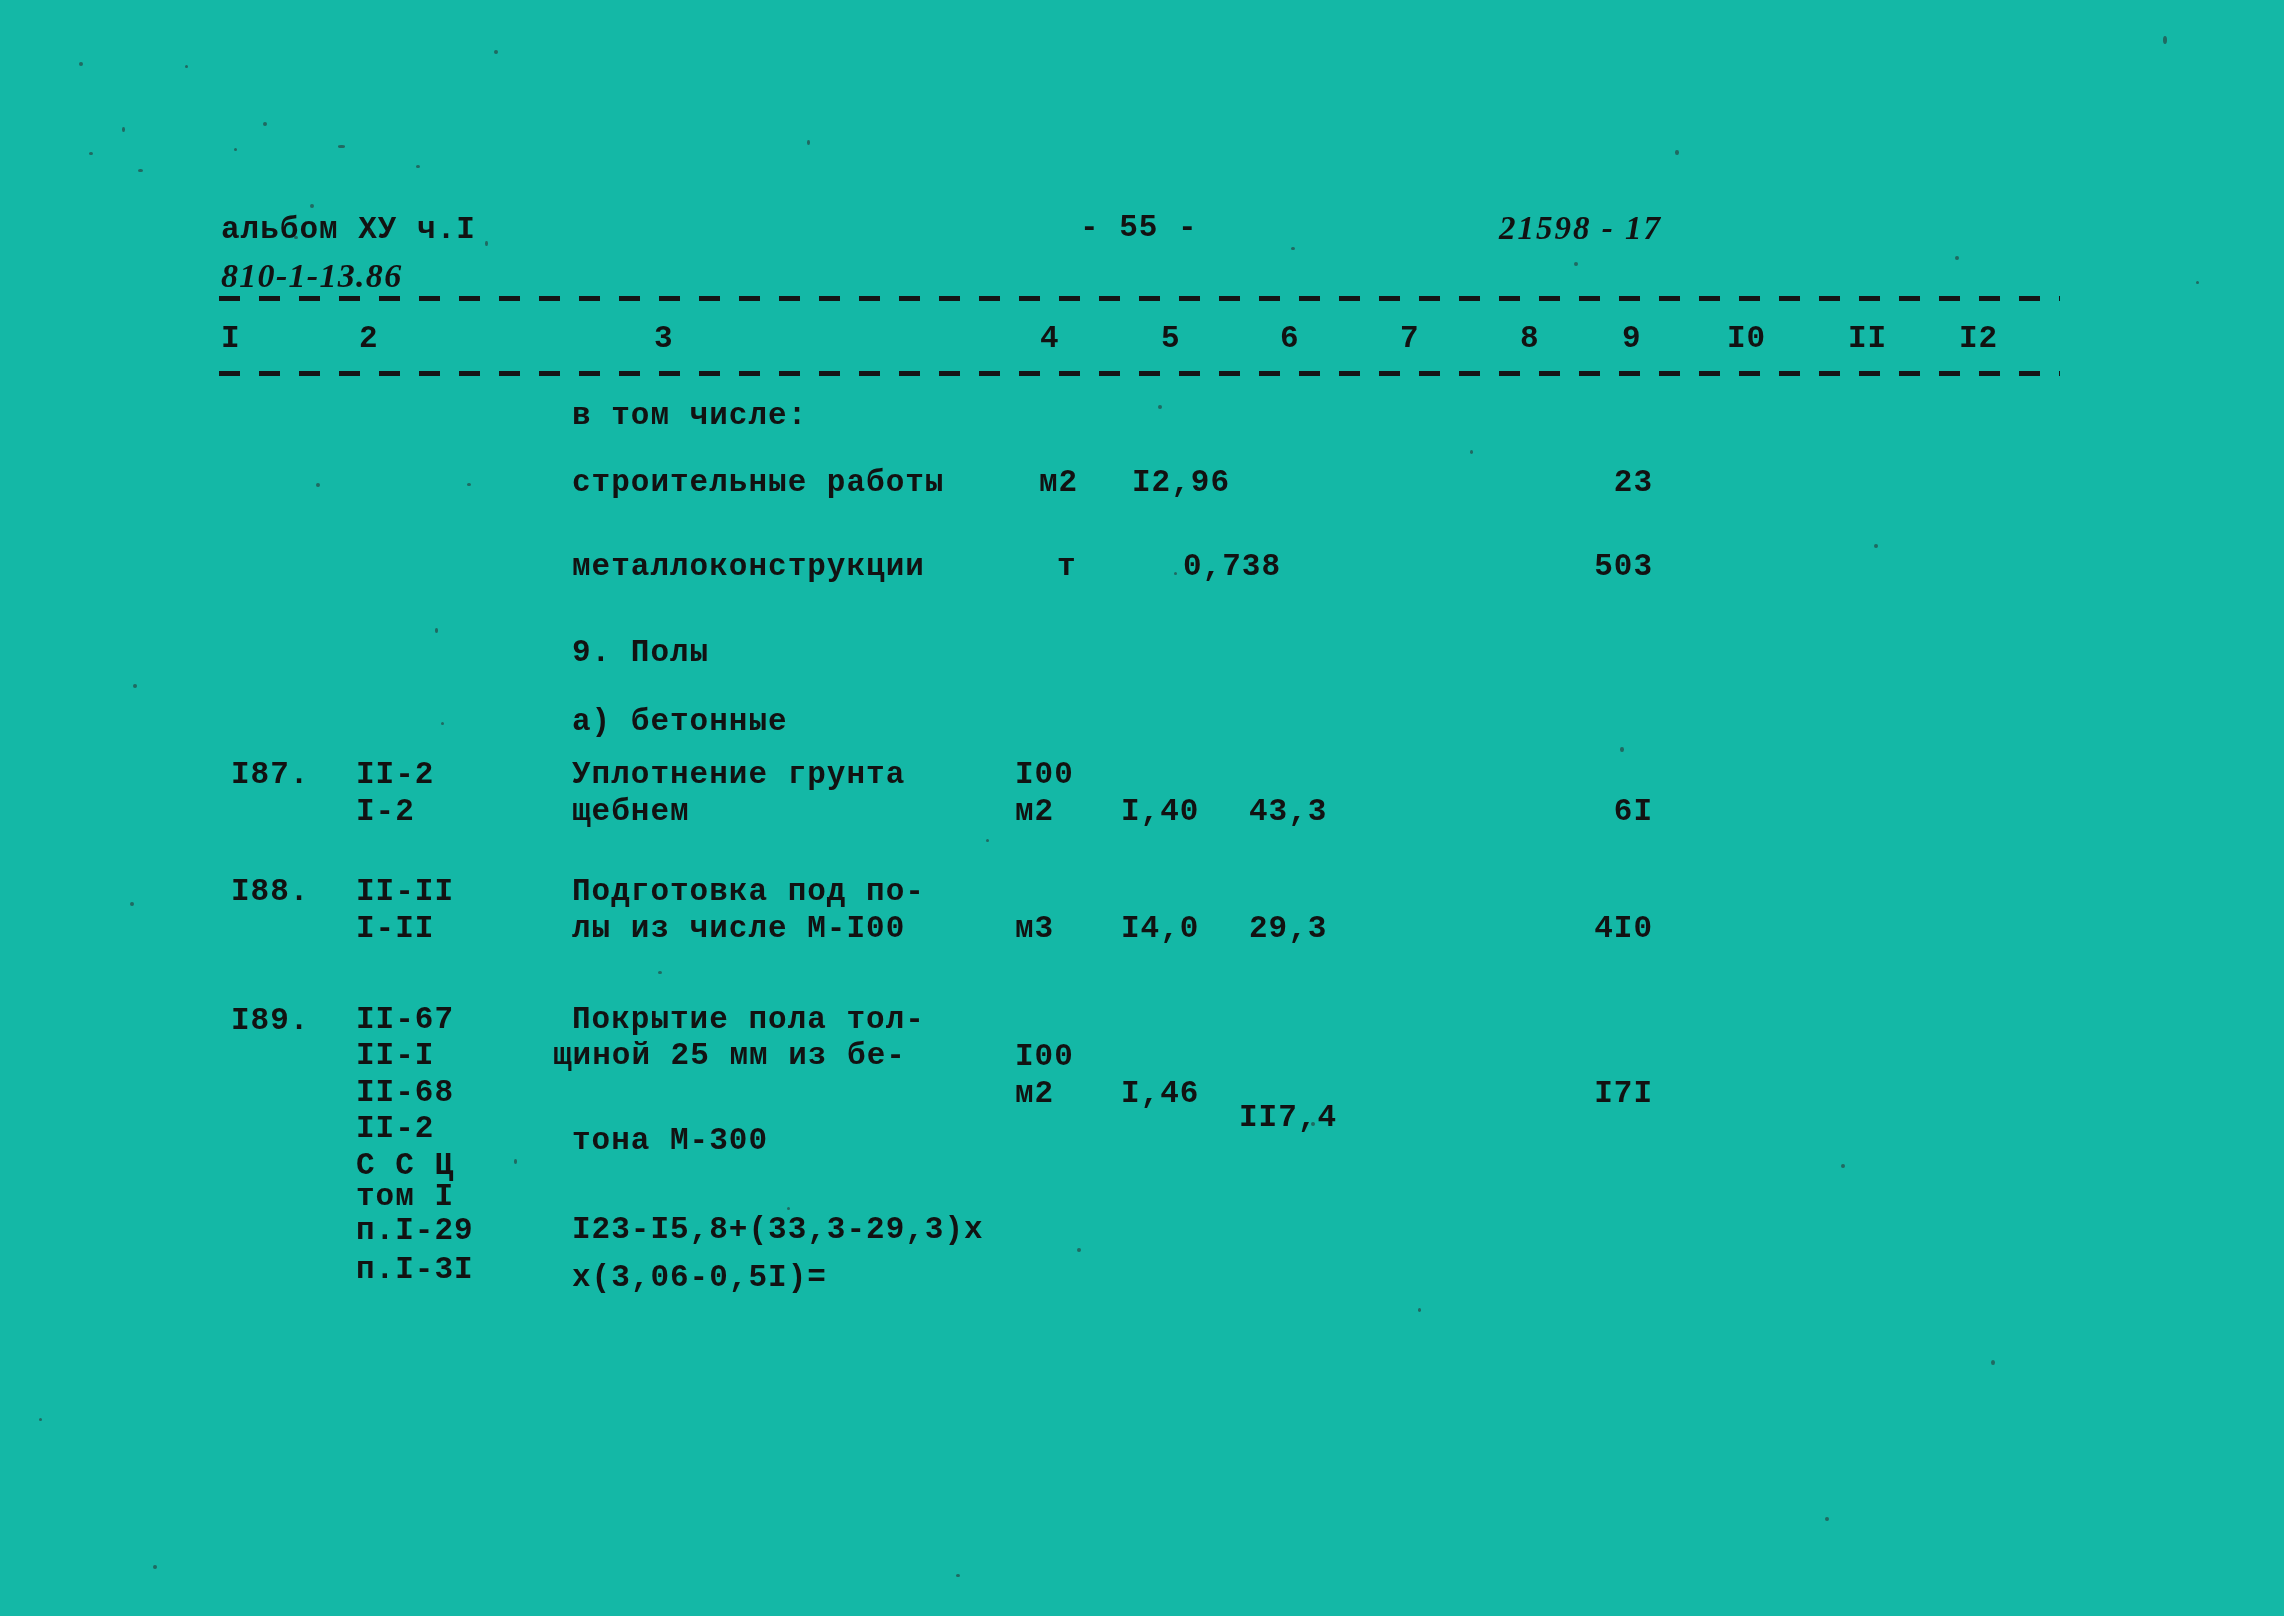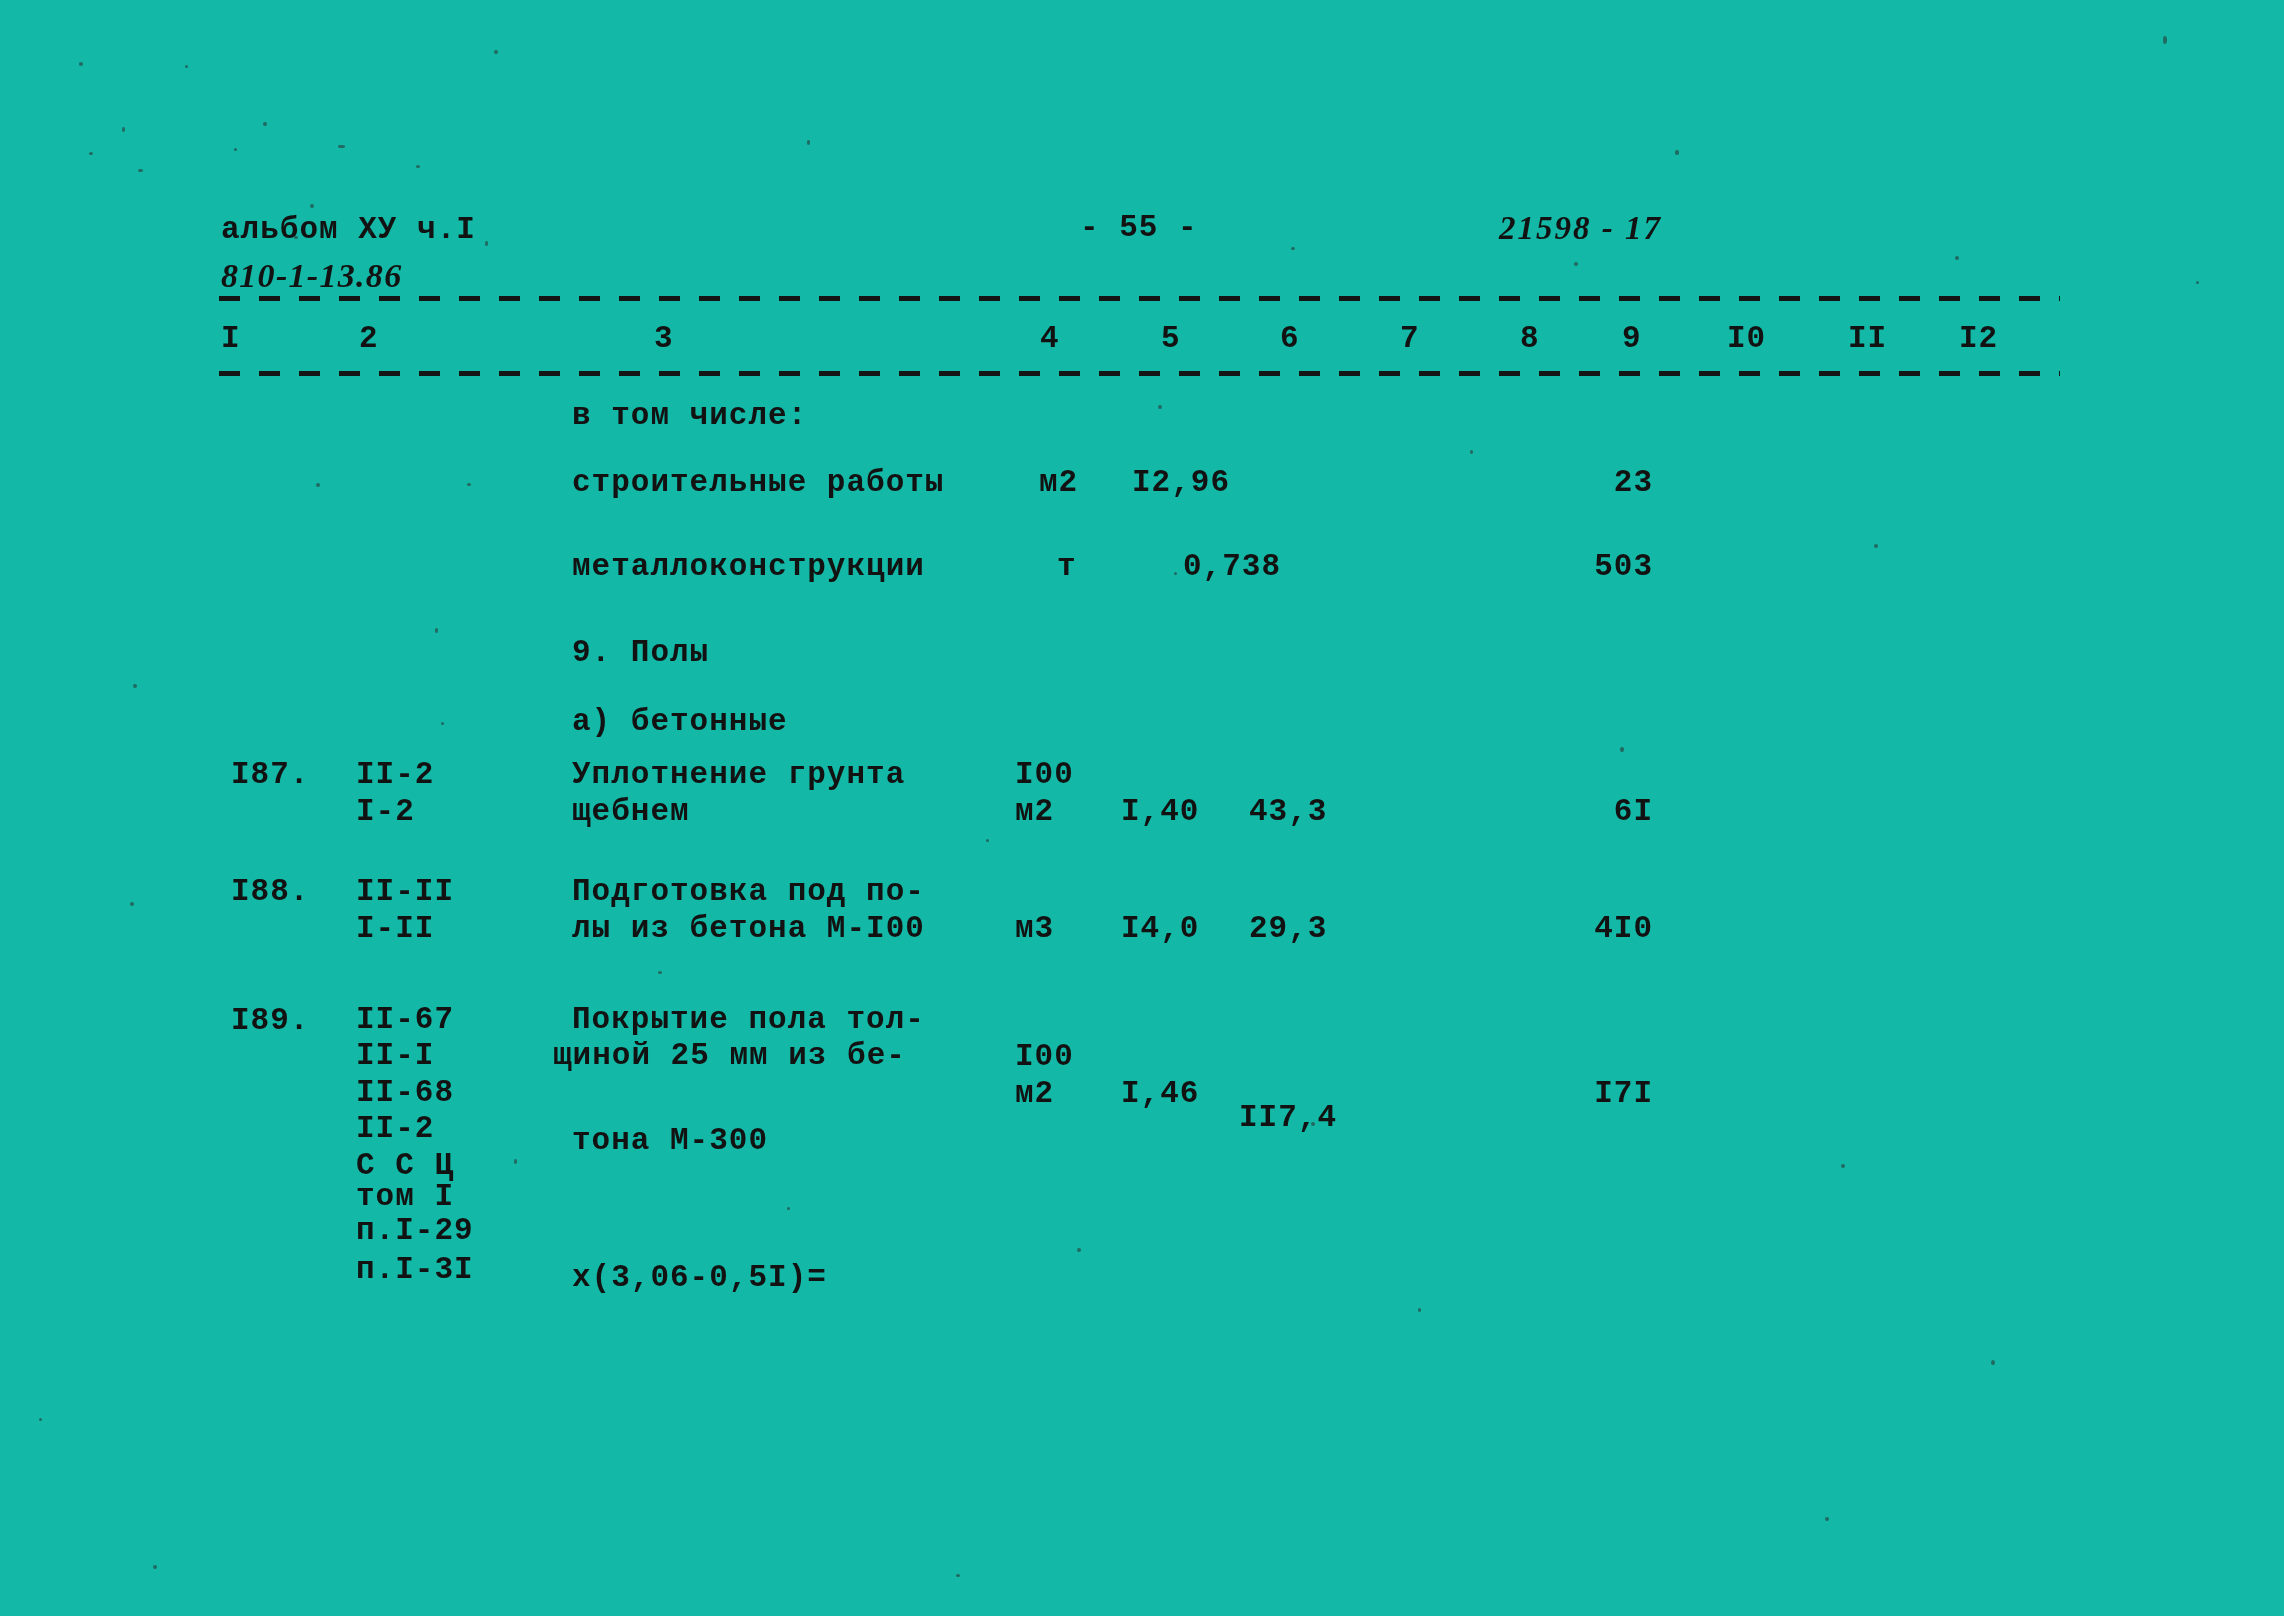--- a/index.html
+++ b/index.html
@@ -129,21 +129,21 @@
   <div class="abs" style="left:1121px; top:793px;">I,40</div>
   <div class="abs" style="left:1249px; top:793px;">43,3</div>
   <div class="abs num" style="left:1529px; top:793px; width:124px;">6I</div>
 
   <div class="abs" style="left:231px; top:873px;">I88.</div>
 
   <div class="abs block" style="left:356px; top:873px;">II-II</div>
   <div class="abs block" style="left:356px; top:910px;">I-II</div>
 
   <div class="abs block" style="left:572px; top:873px;">Подготовка под по-</div>
-  <div class="abs block" style="left:572px; top:910px;">лы из бетона М-I00</div>
+  <div class="abs block" style="left:572px; top:910px;">лы из числе М-I00</div>
 
   <div class="abs" style="left:1015px; top:910px;">м3</div>
   <div class="abs" style="left:1121px; top:910px;">I4,0</div>
   <div class="abs" style="left:1249px; top:910px;">29,3</div>
   <div class="abs num" style="left:1516px; top:910px; width:137px;">4I0</div>
 
   <div class="abs" style="left:231px; top:1002px;">I89.</div>
 
   <div class="abs tight" style="left:356px; top:1002px;">II-67</div>
   <div class="abs tight" style="left:356px; top:1038px;">II-I</div>
@@ -158,20 +158,21 @@
   <div class="abs tight" style="left:553px; top:1038px;">щиной 25 мм из бе-</div>
   <div class="abs tight" style="left:572px; top:1075px;margin-top:48px;">тона М-300</div>
 
   <div class="abs" style="left:1015px; top:1038px;">I00</div>
   <div class="abs" style="left:1015px; top:1075px;">м2</div>
 
   <div class="abs" style="left:1121px; top:1075px;">I,46</div>
   <div class="abs" style="left:1239px; top:1075px;margin-top:24px;">II7,4</div>
   <div class="abs num" style="left:1529px; top:1075px; width:124px;">I7I</div>
 
+  <div class="abs" style="left:572px; top:1211px;">I23-I5,8+(33,3-29,3)х</div>
   <div class="abs" style="left:572px; top:1259px;">х(3,06-0,5I)=</div>
 
   <div class="speck" style="left:79px;  top:62px;  width:3.9px;  height:3.9px;"></div>
   <div class="speck" style="left:185px;  top:65px; width:3.3px;  height:3.3px;"></div>
   <div class="speck" style="left:494px;  top:50px;  width:3.9px;  height:3.9px;"></div>
   <div class="speck" style="left:122px;  top:127px; width:3.3px;  height:5.2px;"></div>
   <div class="speck" style="left:263px;  top:122px; width:3.9px;  height:3.9px;"></div>
   <div class="speck" style="left:89px;  top:152px; width:3.9px;  height:3.3px;"></div>
   <div class="speck" style="left:234px;  top:148px; width:3.3px;  height:3.3px;"></div>
   <div class="speck" style="left:338px;  top:145px; width:6.5px; height:2.6px;"></div>

